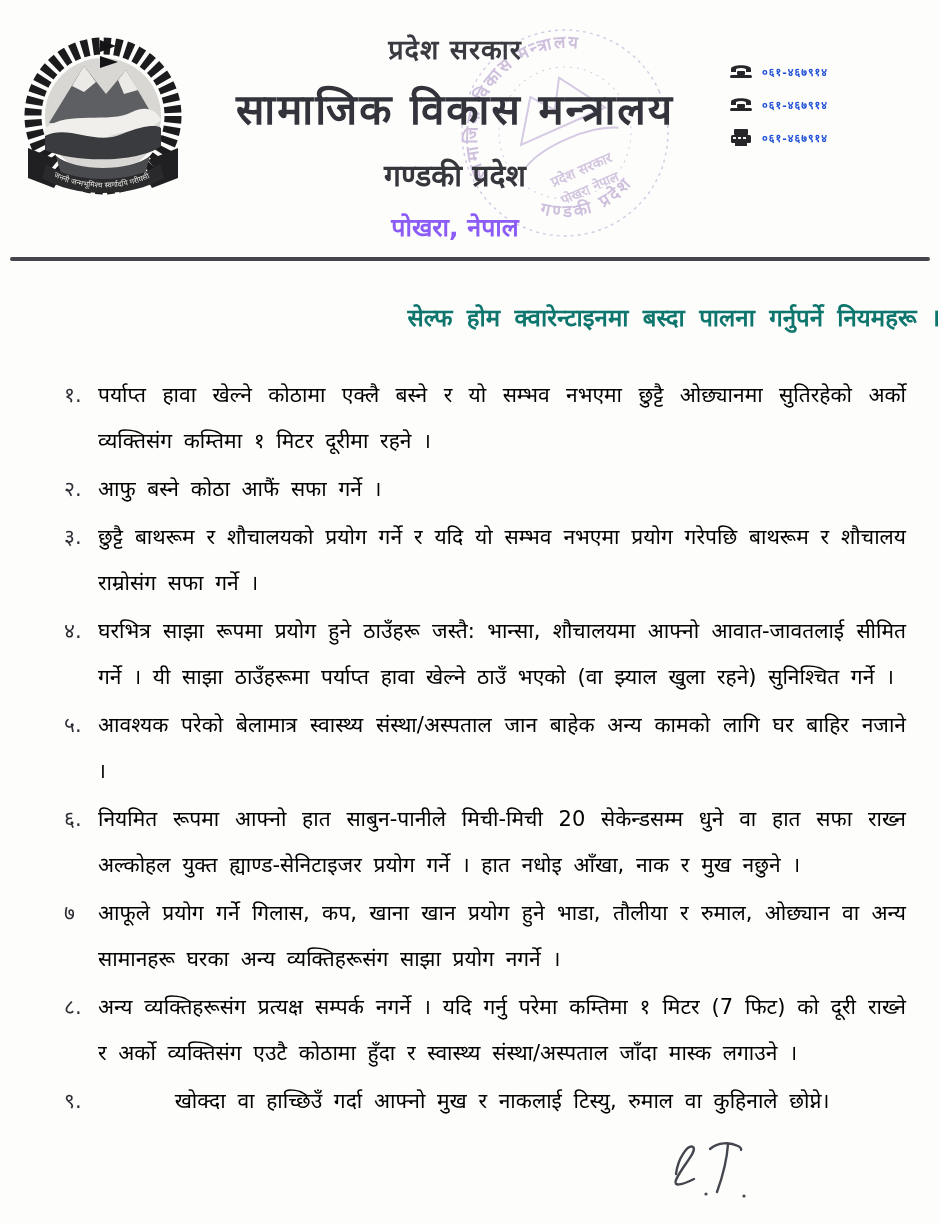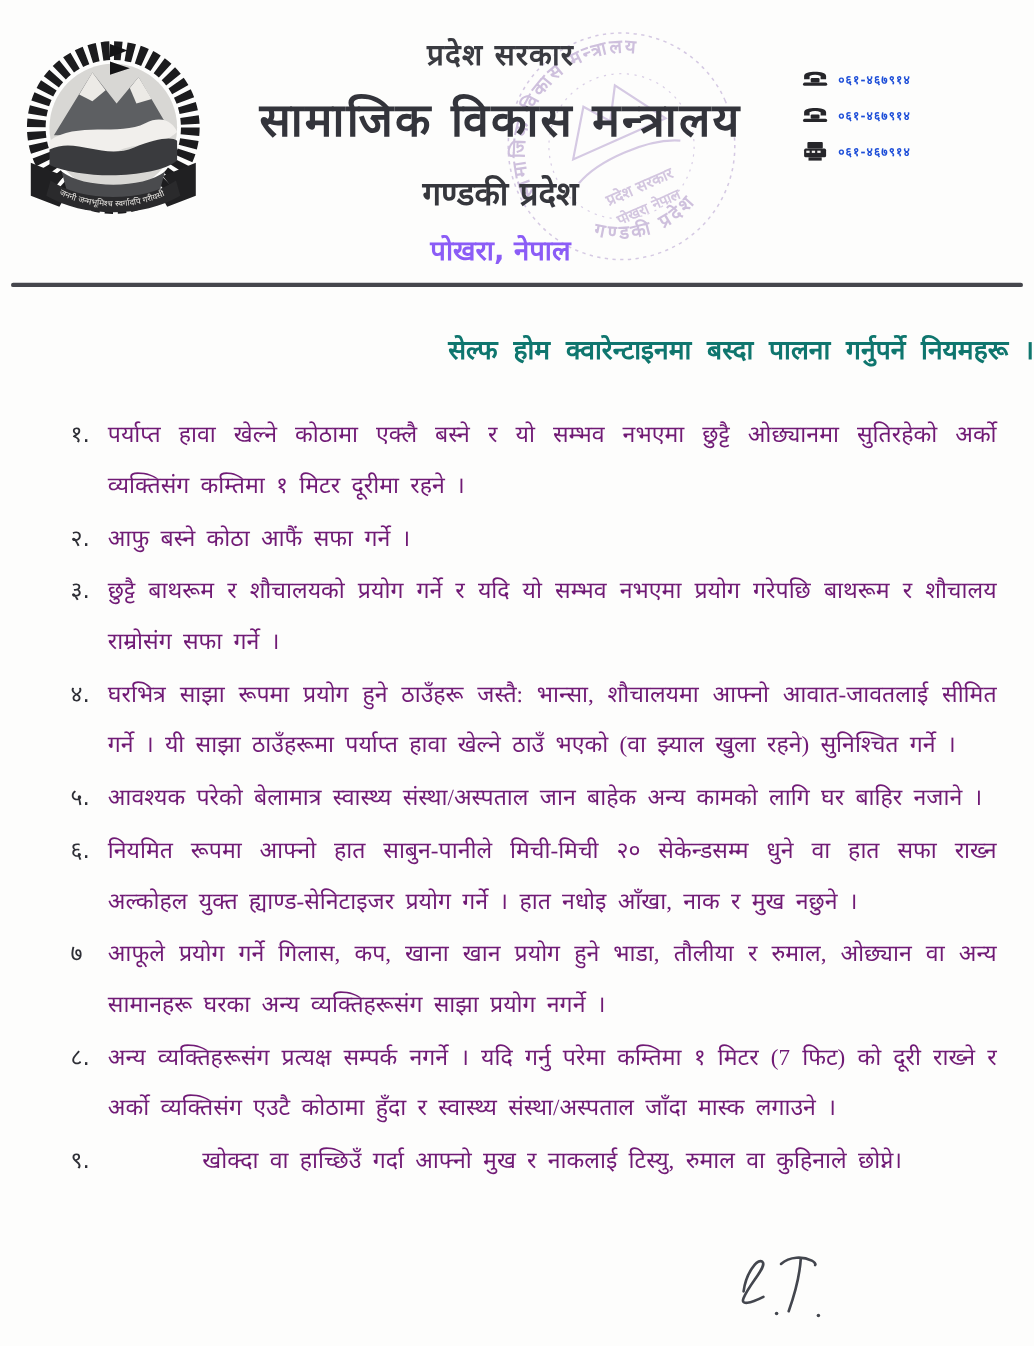--- a/index.html
+++ b/index.html
@@ -45,22 +45,22 @@
     text-align: right; font-size: 24px; font-weight: 700; color: #0f766e;
     word-spacing: 6px;
   }
 
   .rules { position: absolute; left: 64px; right: 34px; top: 372px; }
   .rule { display: flex; align-items: flex-start; margin-bottom: 2px; }
   .rule-num {
     flex: 0 0 34px; font-size: 21px; line-height: 46px; color: #2e2f36; font-weight: 500;
   }
   .rule-text {
-    flex: 1; font-size: 21px; line-height: 46px; color: #701a75; font-weight: 500;
-    text-align: justify; word-spacing: 5px; font-family: Liberation Serif, serif;
+    flex: 1; font-size: 21px; line-height: 46px; color: #000000; font-weight: 500;
+    text-align: justify; word-spacing: 5px;
   }
   .rule:last-child .rule-text { text-align: center; }
 
   .signature { position: absolute; left: 662px; top: 1132px; width: 110px; height: 72px; }
 </style>
 </head>
 <body>
 
 <div class="page">
 
@@ -187,21 +187,21 @@
     <div class="rule">
       <span class="rule-num">४.</span>
       <span class="rule-text">घरभित्र साझा रूपमा प्रयोग हुने ठाउँहरू जस्तै: भान्सा, शौचालयमा आफ्नो आवात-जावतलाई सीमित गर्ने । यी साझा ठाउँहरूमा पर्याप्त हावा खेल्ने ठाउँ भएको (वा झ्याल खुला रहने) सुनिश्चित गर्ने ।</span>
     </div>
     <div class="rule">
       <span class="rule-num">५.</span>
       <span class="rule-text">आवश्यक परेको बेलामात्र स्वास्थ्य संस्था/अस्पताल जान बाहेक अन्य कामको लागि घर बाहिर नजाने ।</span>
     </div>
     <div class="rule">
       <span class="rule-num">६.</span>
-      <span class="rule-text">नियमित रूपमा आफ्नो हात साबुन-पानीले मिची-मिची २० सेकेन्डसम्म धुने वा हात सफा राख्न अल्कोहल युक्त ह्याण्ड-सेनिटाइजर प्रयोग गर्ने । हात नधोइ आँखा, नाक र मुख नछुने ।</span>
+      <span class="rule-text">नियमित रूपमा आफ्नो हात साबुन-पानीले मिची-मिची 20 सेकेन्डसम्म धुने वा हात सफा राख्न अल्कोहल युक्त ह्याण्ड-सेनिटाइजर प्रयोग गर्ने । हात नधोइ आँखा, नाक र मुख नछुने ।</span>
     </div>
     <div class="rule">
       <span class="rule-num">७</span>
       <span class="rule-text">आफूले प्रयोग गर्ने गिलास, कप, खाना खान प्रयोग हुने भाडा, तौलीया र रुमाल, ओछ्यान वा अन्य सामानहरू घरका अन्य व्यक्तिहरूसंग साझा प्रयोग नगर्ने ।</span>
     </div>
     <div class="rule">
       <span class="rule-num">८.</span>
       <span class="rule-text">अन्य व्यक्तिहरूसंग प्रत्यक्ष सम्पर्क नगर्ने । यदि गर्नु परेमा  कम्तिमा १ मिटर (7 फिट) को दूरी राख्ने र अर्को व्यक्तिसंग एउटै कोठामा हुँदा र स्वास्थ्य संस्था/अस्पताल जाँदा मास्क लगाउने ।</span>
     </div>
     <div class="rule">

